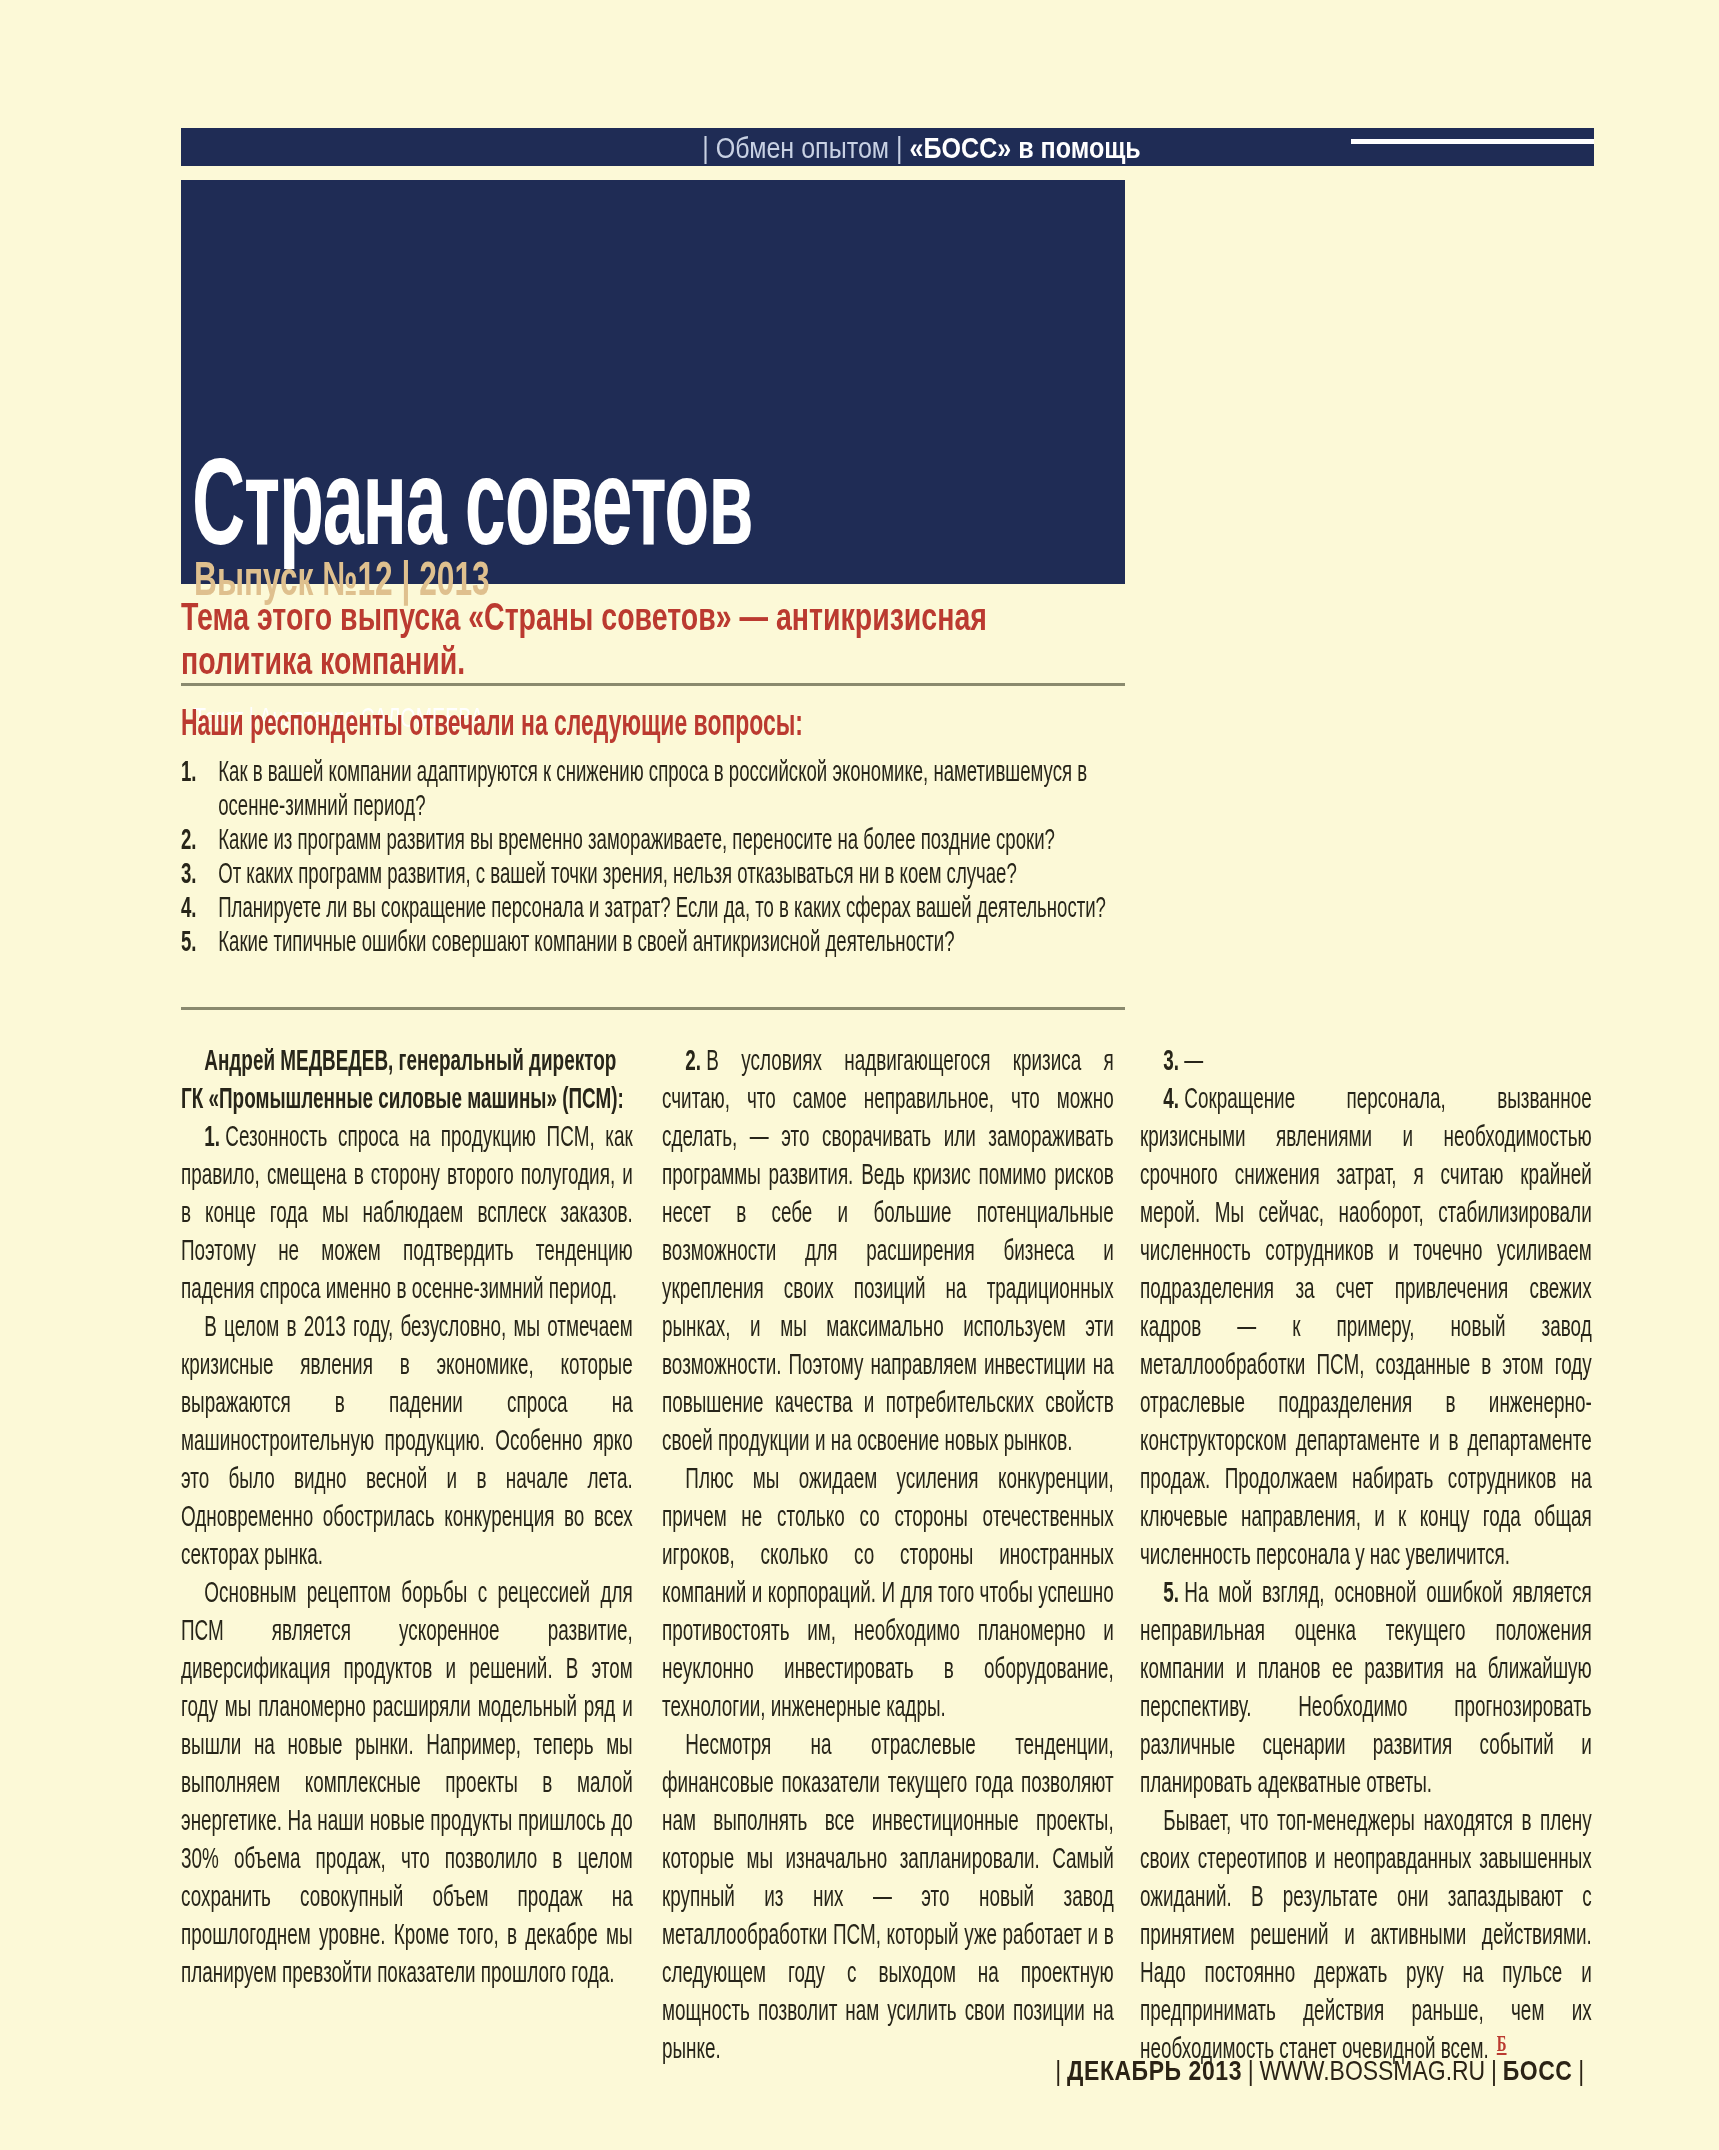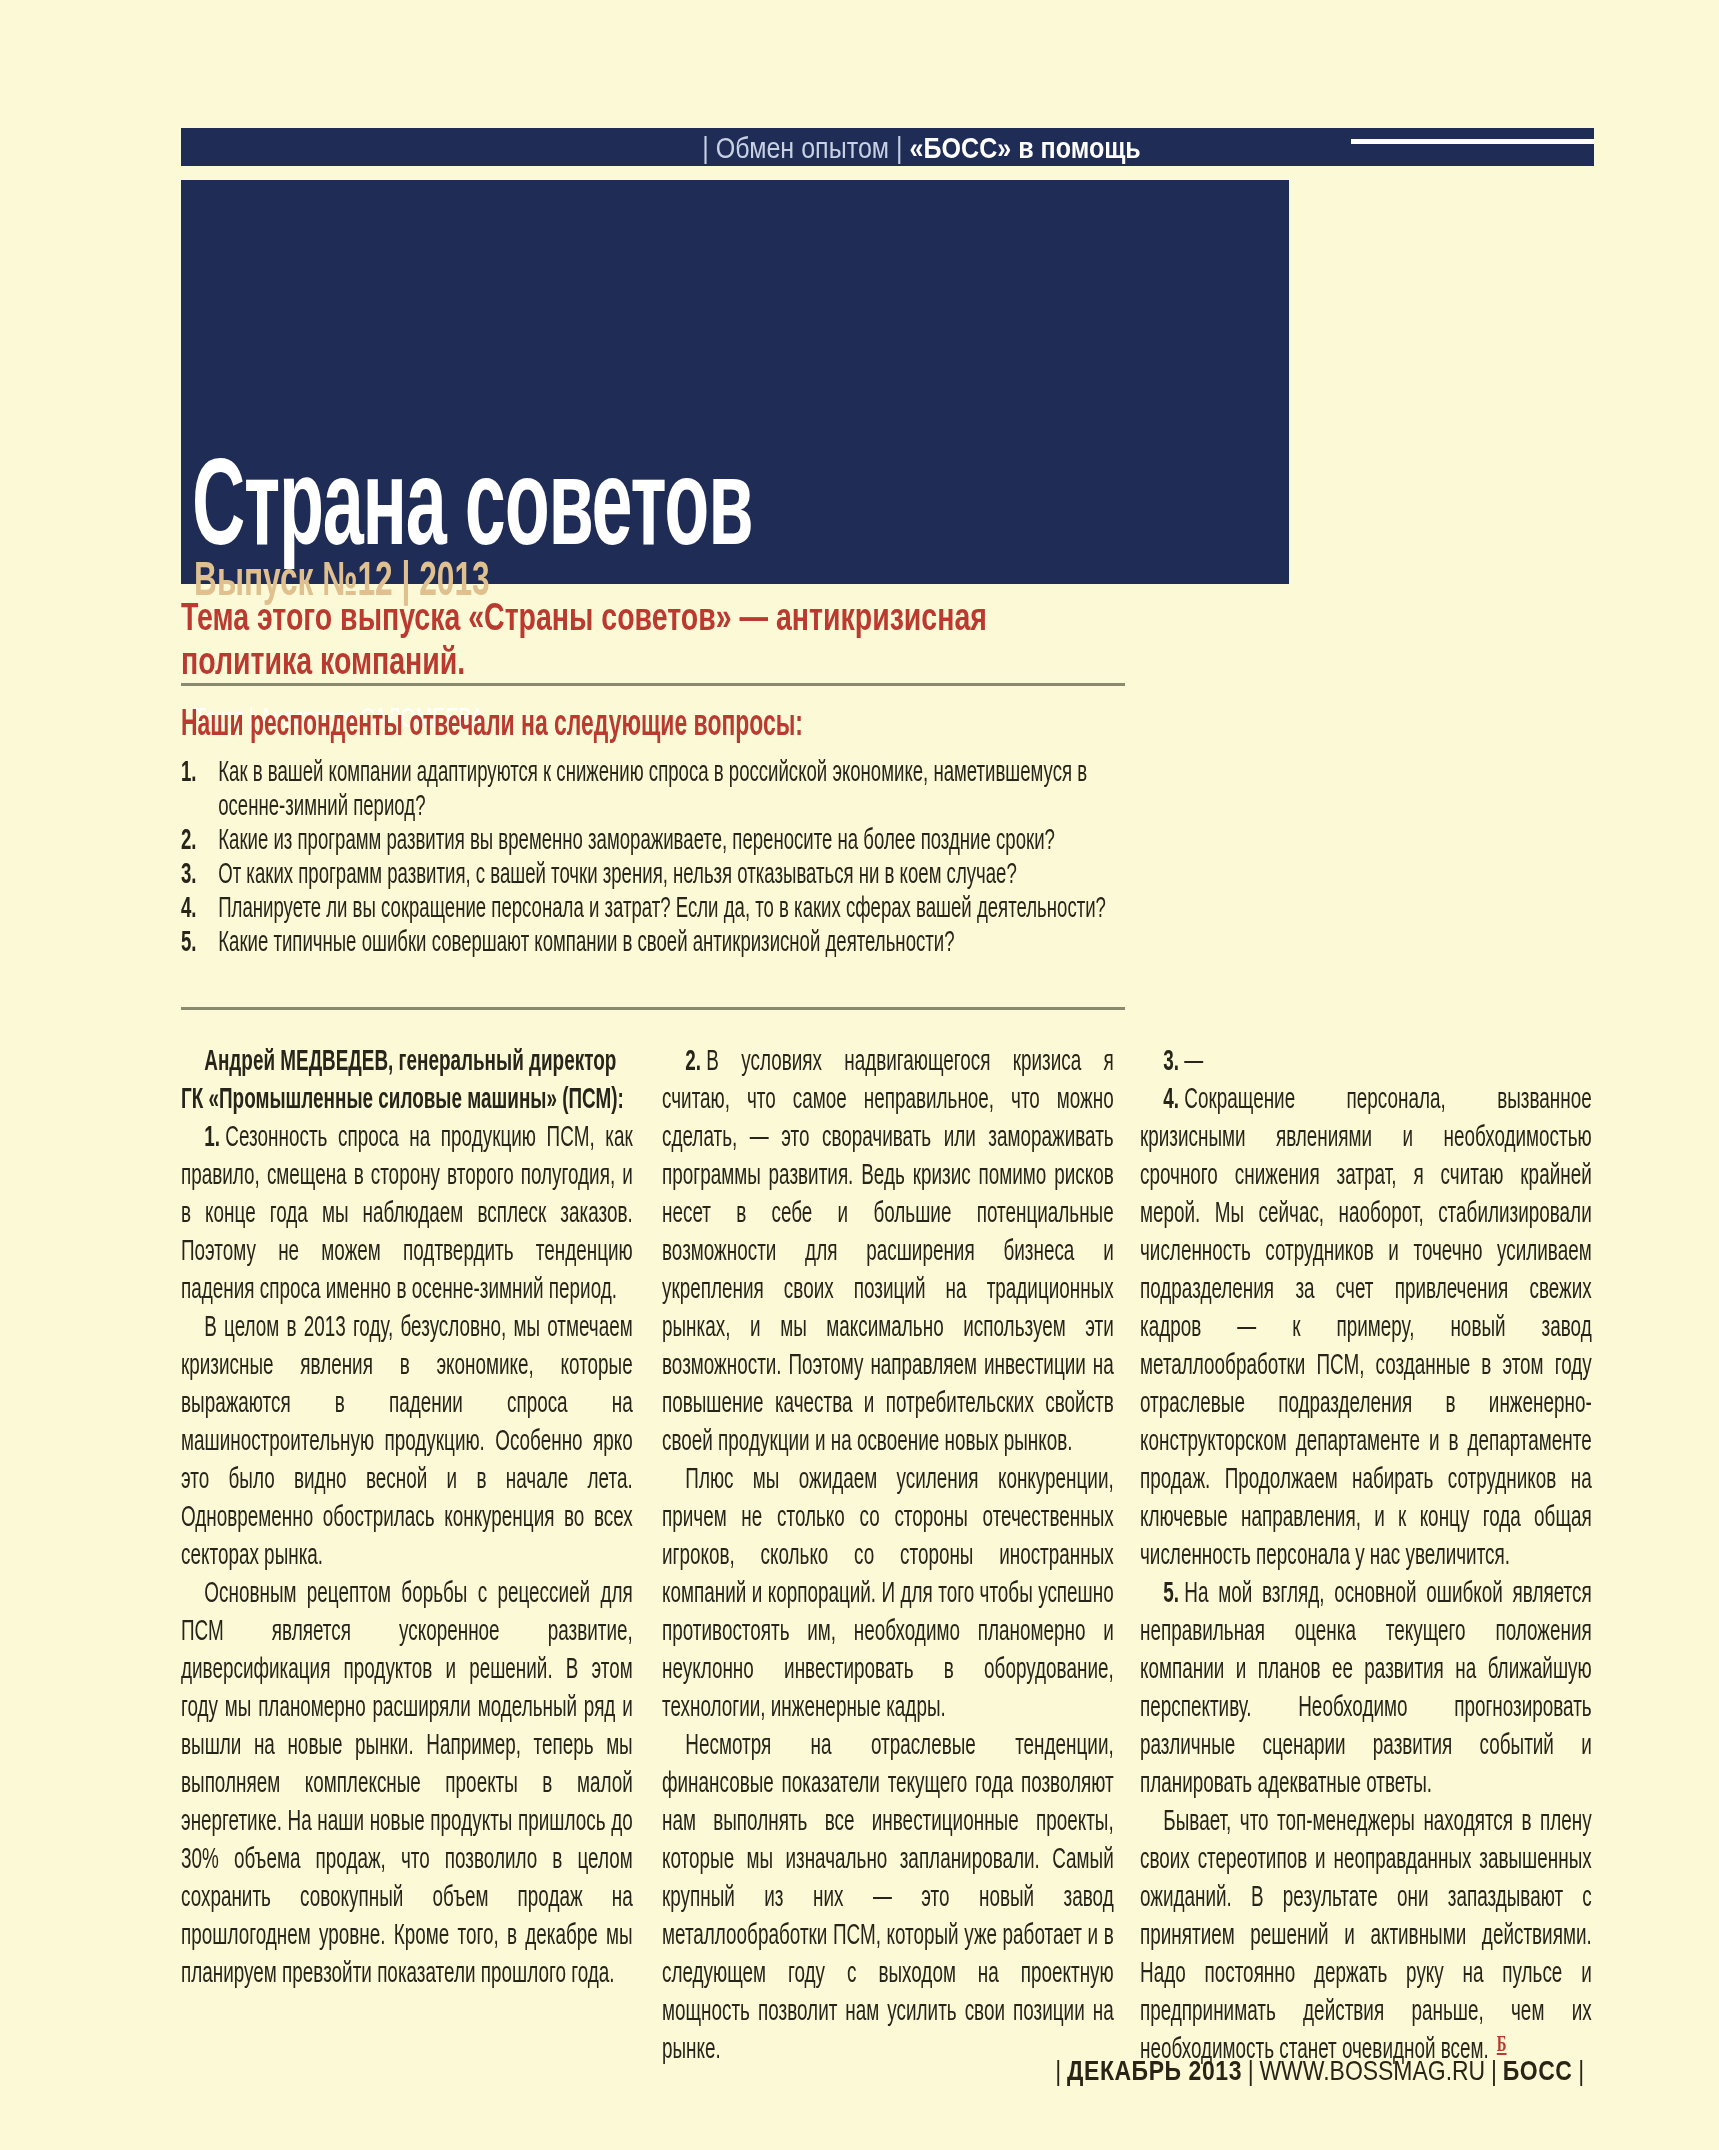--- a/index.html
+++ b/index.html
@@ -22,21 +22,21 @@
     white-space:nowrap;font-size:29.5px;line-height:41px;
     transform:scaleX(0.85);transform-origin:100% 50%;
   }
   .topbar .section{color:#C8D1E3;font-weight:500;}
   .topbar .brand{color:#FFFFFF;font-weight:700;}
   .brand-underline{
     position:absolute;left:1351px;top:139px;width:243px;height:4.9px;background:#FFFFFF;
   }
   
   .masthead{
-    position:absolute;left:181px;top:180px;width:1108px;height:404px;
+    position:absolute;left:181px;top:180px;width:944px;height:404px;
     background:#1F2C55;
   }
   .m-title{
     position:absolute;left:11.2px;top:255px;margin:0;
     color:#FFFFFF;font-size:123px;line-height:1;font-weight:700;
     letter-spacing:-2.1px;white-space:nowrap;
     transform:scaleX(0.60);transform-origin:0 0;
   }
   .m-title{top:260px;}
   .m-issue{

